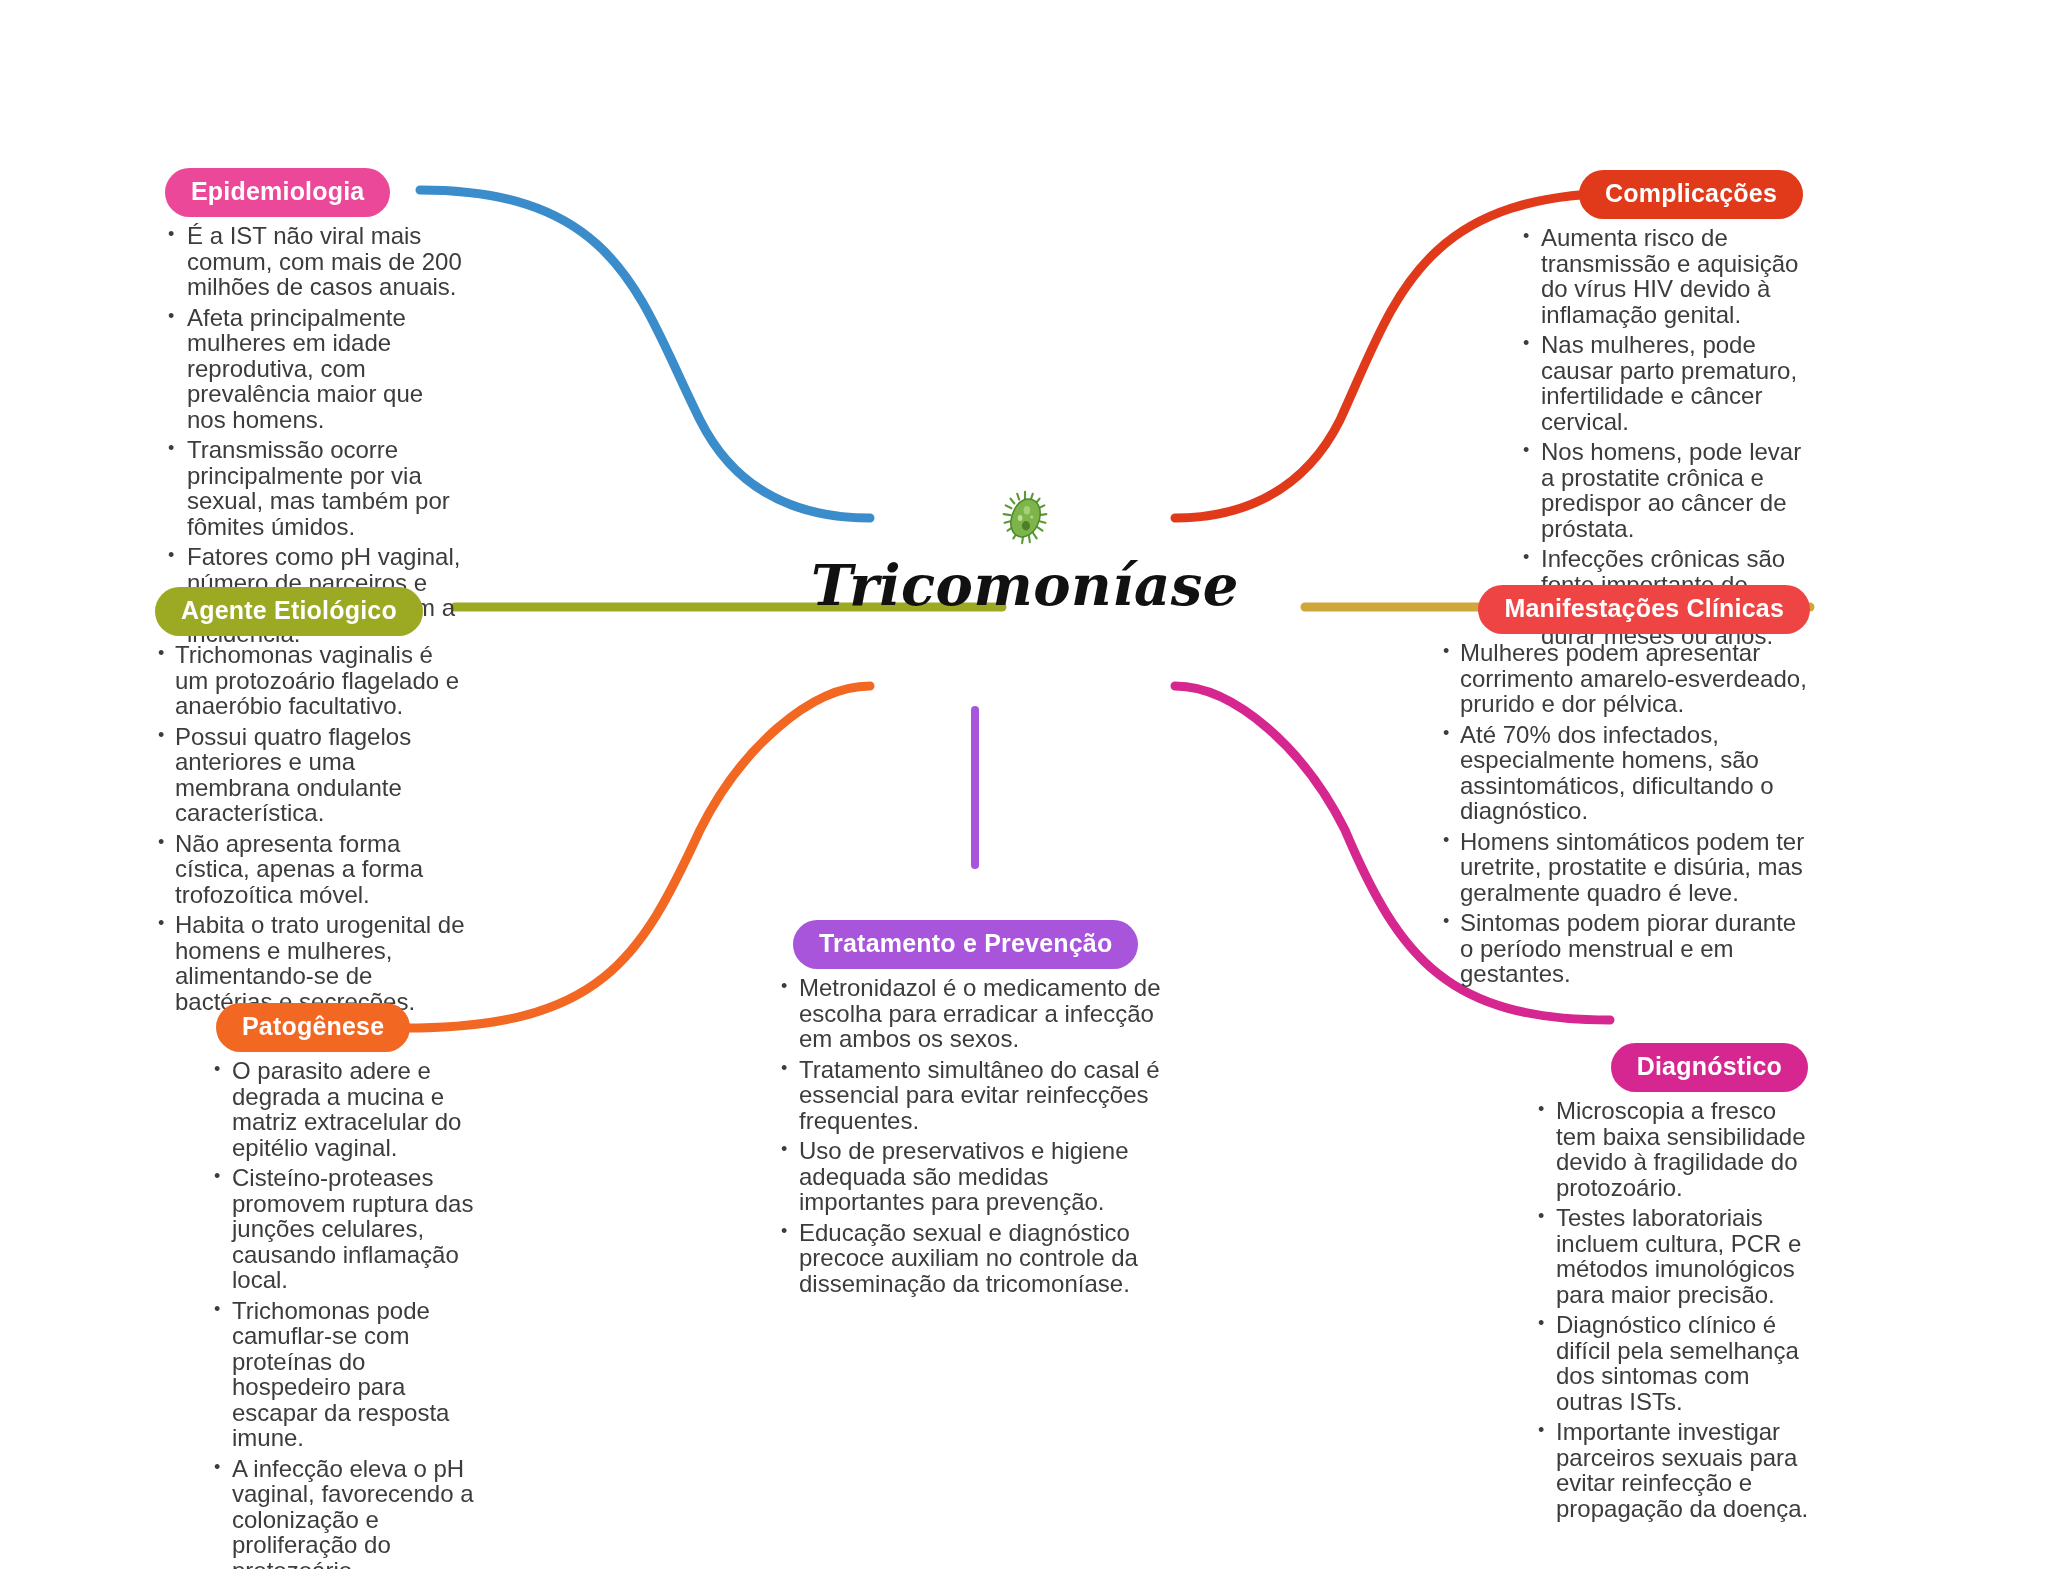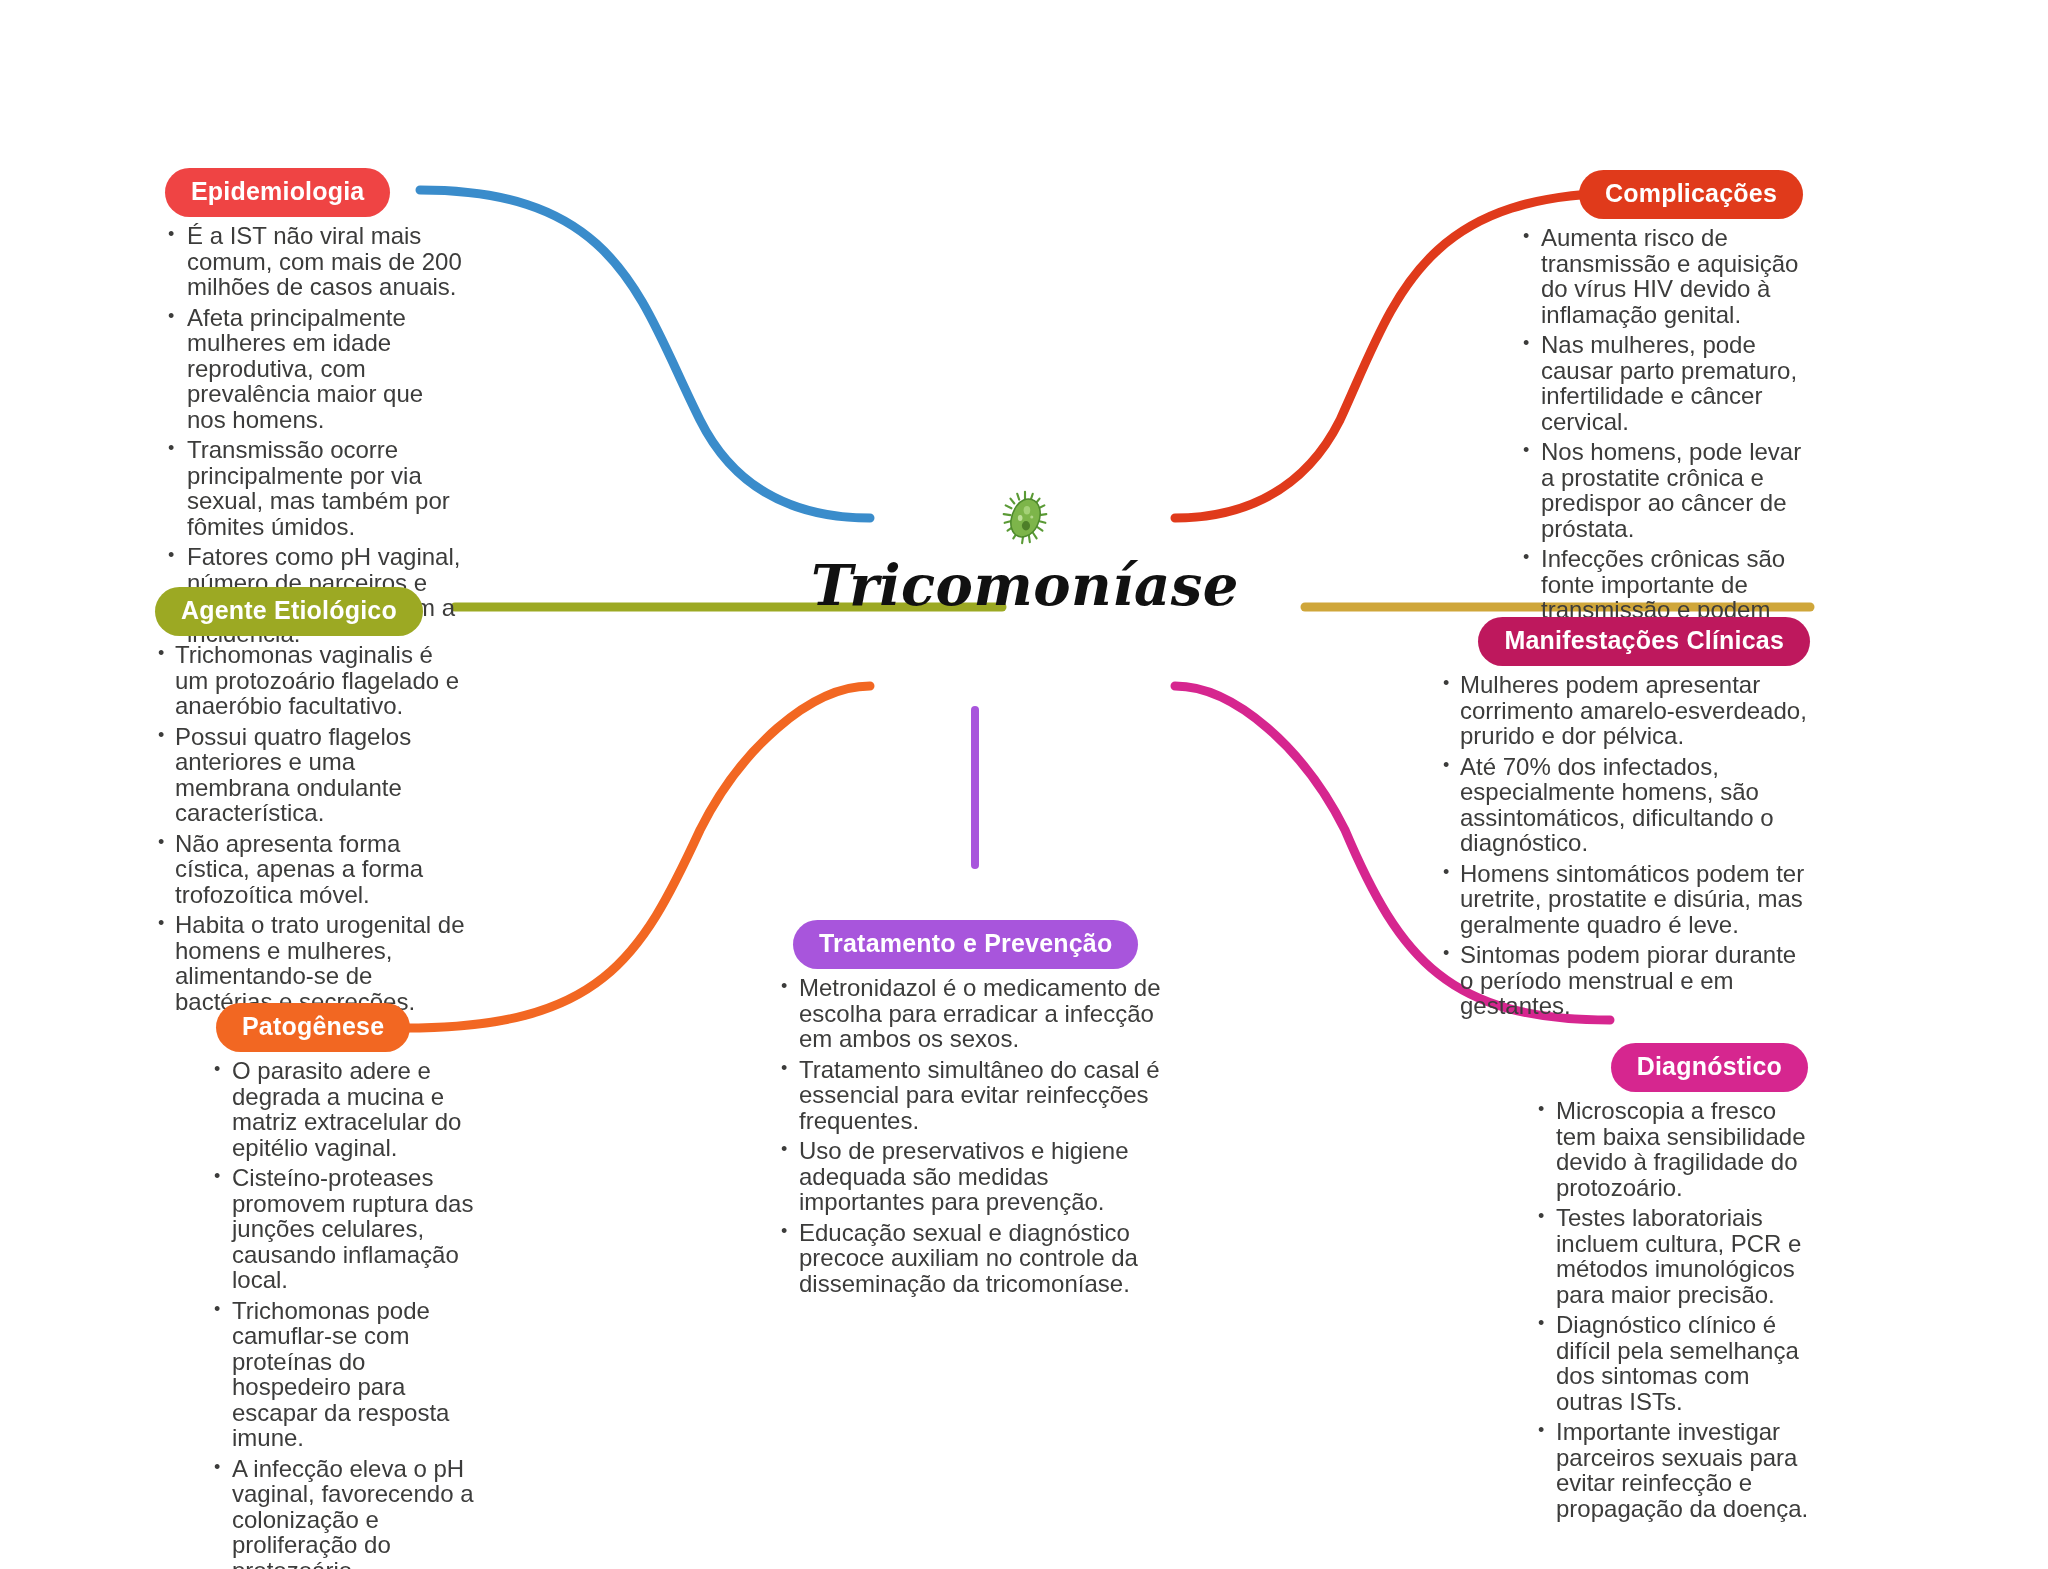--- a/index.html
+++ b/index.html
@@ -173,21 +173,21 @@
       <ellipse cx="34" cy="24" rx="3.4" ry="4.4" fill="#a9d47c" opacity="0.9"></ellipse>
       <ellipse cx="27" cy="32" rx="2.4" ry="3" fill="#c4e3a1" opacity="0.9"></ellipse>
       <ellipse cx="33" cy="40" rx="4.2" ry="4.8" fill="#4d7f28"></ellipse>
       <circle cx="39" cy="31" r="1.6" fill="#bcdd96" opacity="0.85"></circle>
     </svg>
     <div class="center-title">Tricomoníase</div>
   </div>
 
   <div class="branch" id="branch-epidemiologia">
     <div class="pill-row align-left">
-      <span class="pill" style="background-color: #ef4444;">Epidemiologia</span>
+      <span class="pill" style="background-color: #ec4899;">Epidemiologia</span>
     </div>
     <ul class="bullets">
       <li>É a IST não viral mais comum, com mais de 200 milhões de casos anuais.</li>
       <li>Afeta principalmente mulheres em idade reprodutiva, com prevalência maior que nos homens.</li>
       <li>Transmissão ocorre principalmente por via sexual, mas também por fômites úmidos.</li>
       <li>Fatores como pH vaginal, número de parceiros e outras ISTs influenciam a incidência.</li>
     </ul>
   </div>
 
   <div class="branch" id="branch-agente">
@@ -221,21 +221,21 @@
     <ul class="bullets">
       <li>Aumenta risco de transmissão e aquisição do vírus HIV devido à inflamação genital.</li>
       <li>Nas mulheres, pode causar parto prematuro, infertilidade e câncer cervical.</li>
       <li>Nos homens, pode levar a prostatite crônica e predispor ao câncer de próstata.</li>
       <li>Infecções crônicas são fonte importante de transmissão e podem durar meses ou anos.</li>
     </ul>
   </div>
 
   <div class="branch" id="branch-manifestacoes">
     <div class="pill-row align-right">
-      <span class="pill" style="background-color: #be185d; margin-top: 32px;">Manifestações Clínicas</span>
+      <span class="pill" style="background-color: #ef4444;">Manifestações Clínicas</span>
     </div>
     <ul class="bullets">
       <li>Mulheres podem apresentar corrimento amarelo-esverdeado, prurido e dor pélvica.</li>
       <li>Até 70% dos infectados, especialmente homens, são assintomáticos, dificultando o diagnóstico.</li>
       <li>Homens sintomáticos podem ter uretrite, prostatite e disúria, mas geralmente quadro é leve.</li>
       <li>Sintomas podem piorar durante o período menstrual e em gestantes.</li>
     </ul>
   </div>
 
   <div class="branch" id="branch-diagnostico">

